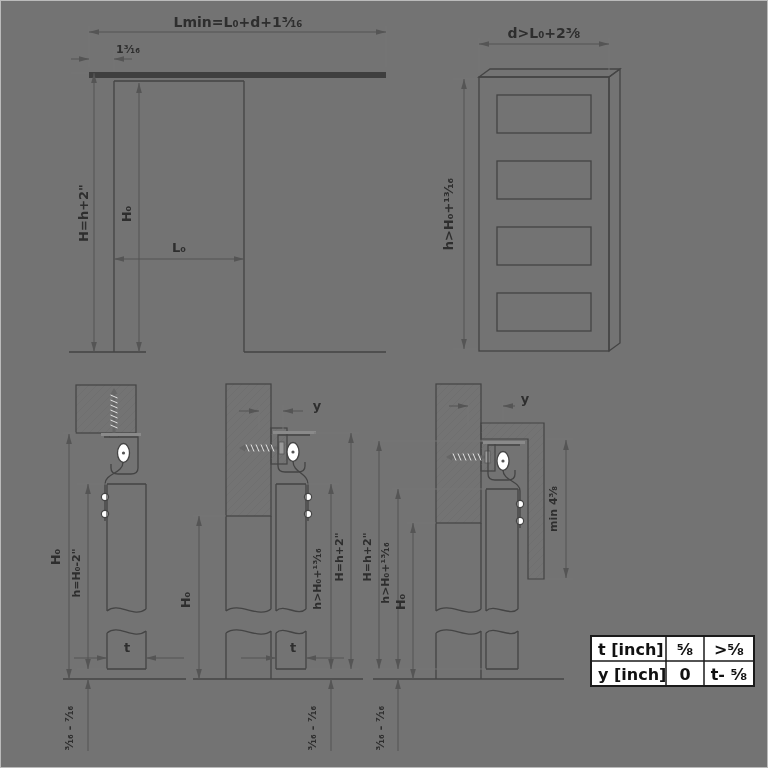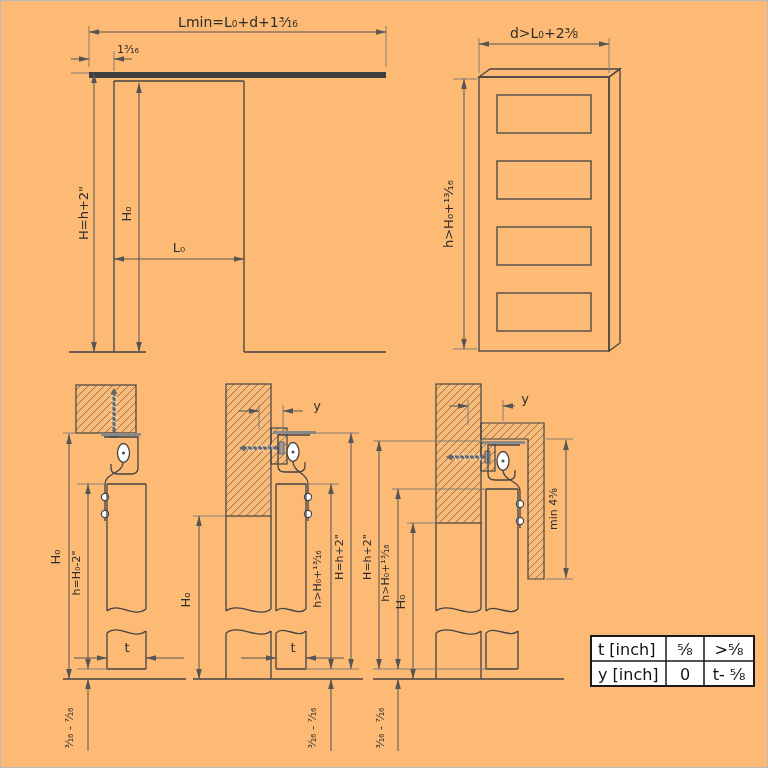--- a/index.html
+++ b/index.html
@@ -1,16 +1,16 @@
 <!DOCTYPE html>
 <html><head>
 <meta charset="utf-8">
 <style>
   html,body{margin:0;padding:0;background:#888;}
-  #canvas{position:relative;width:766px;height:766px;background:#fdba74;border:1px solid #bbb;margin:0 auto;overflow:hidden;font-family:"DejaVu Sans",sans-serif;}
+  #canvas{position:relative;width:766px;height:766px;background:#737373;border:1px solid #bbb;margin:0 auto;overflow:hidden;font-family:"DejaVu Sans",sans-serif;font-weight:bold;}
   svg{display:block;}
   .ln{stroke:#444;stroke-width:1.3;fill:none;}
   .dim{stroke:#555;stroke-width:1;fill:none;}
   .ext{stroke:#777;stroke-width:0.9;fill:none;}
   .hatchfill{fill:url(#hatch);stroke:#444;stroke-width:1.2;}
   .lbl{font-family:"DejaVu Sans",sans-serif;font-size:13px;fill:#2e2e2e;}
   .lbl-sm{font-family:"DejaVu Sans",sans-serif;font-size:11px;fill:#2e2e2e;}
   .lbl-lg{font-family:"DejaVu Sans",sans-serif;font-size:14px;fill:#2e2e2e;}
   .tbl{font-family:"DejaVu Sans",sans-serif;font-size:16px;fill:#111;}
 </style>

